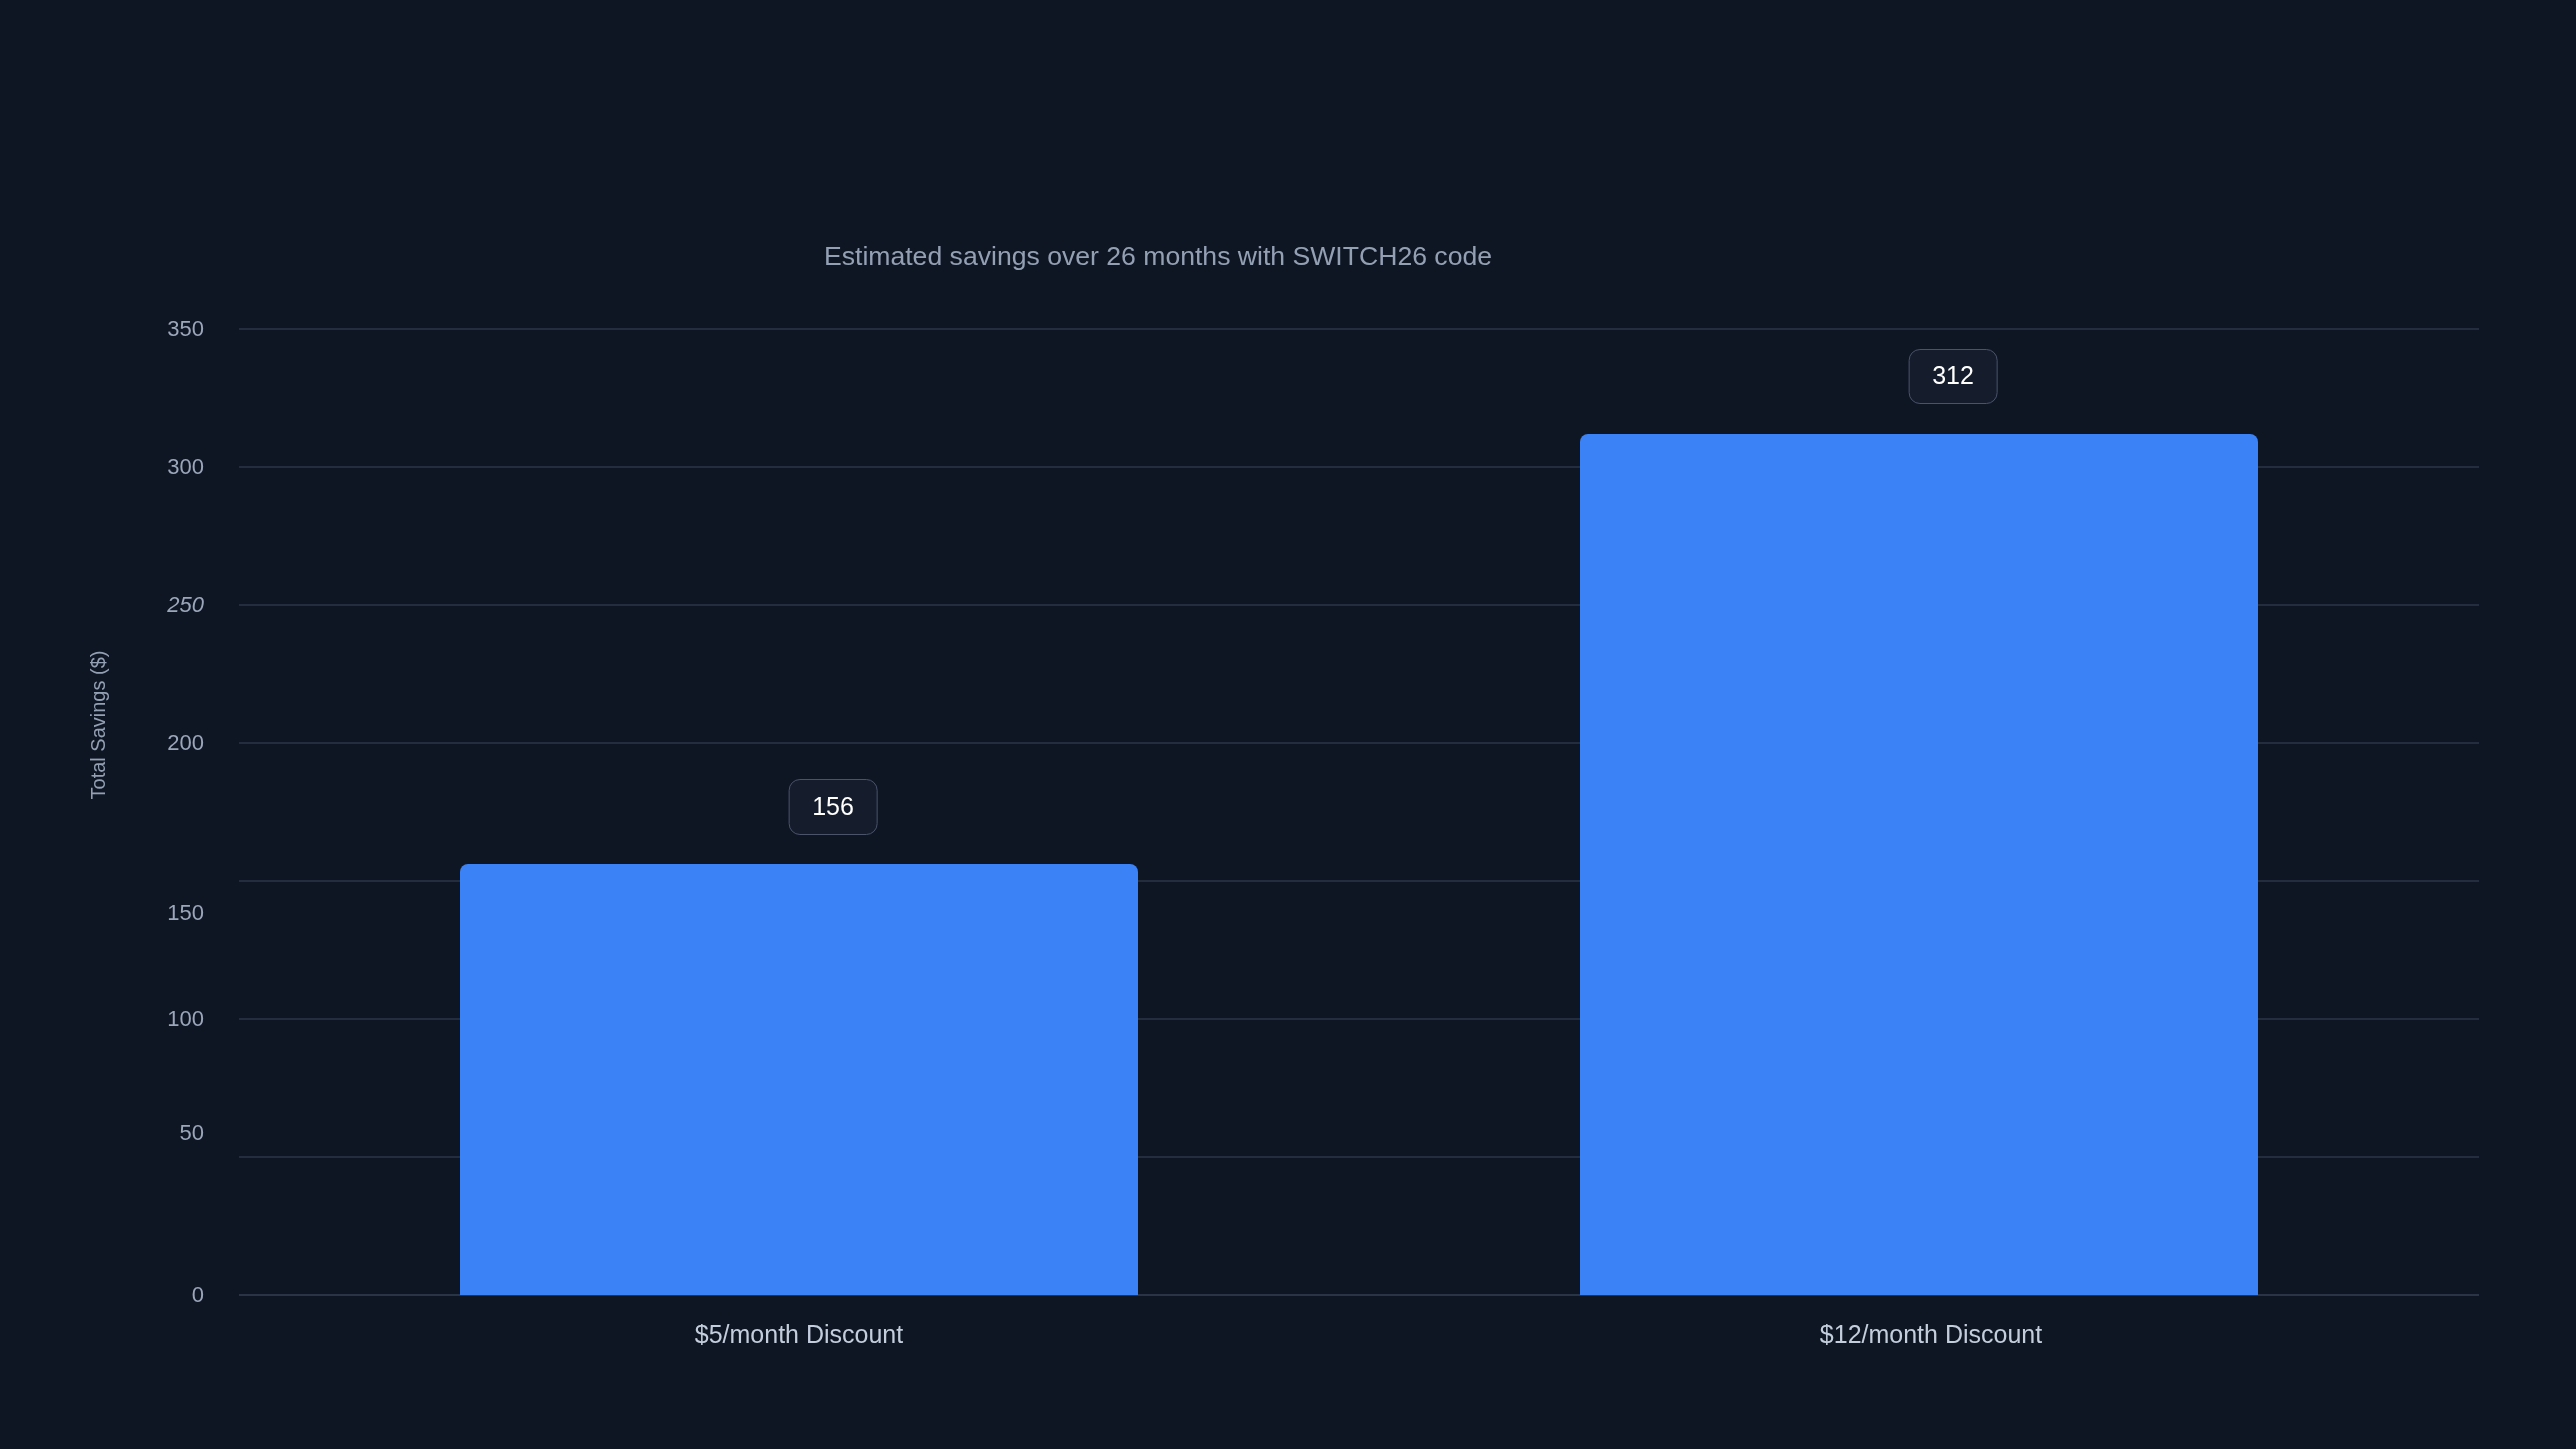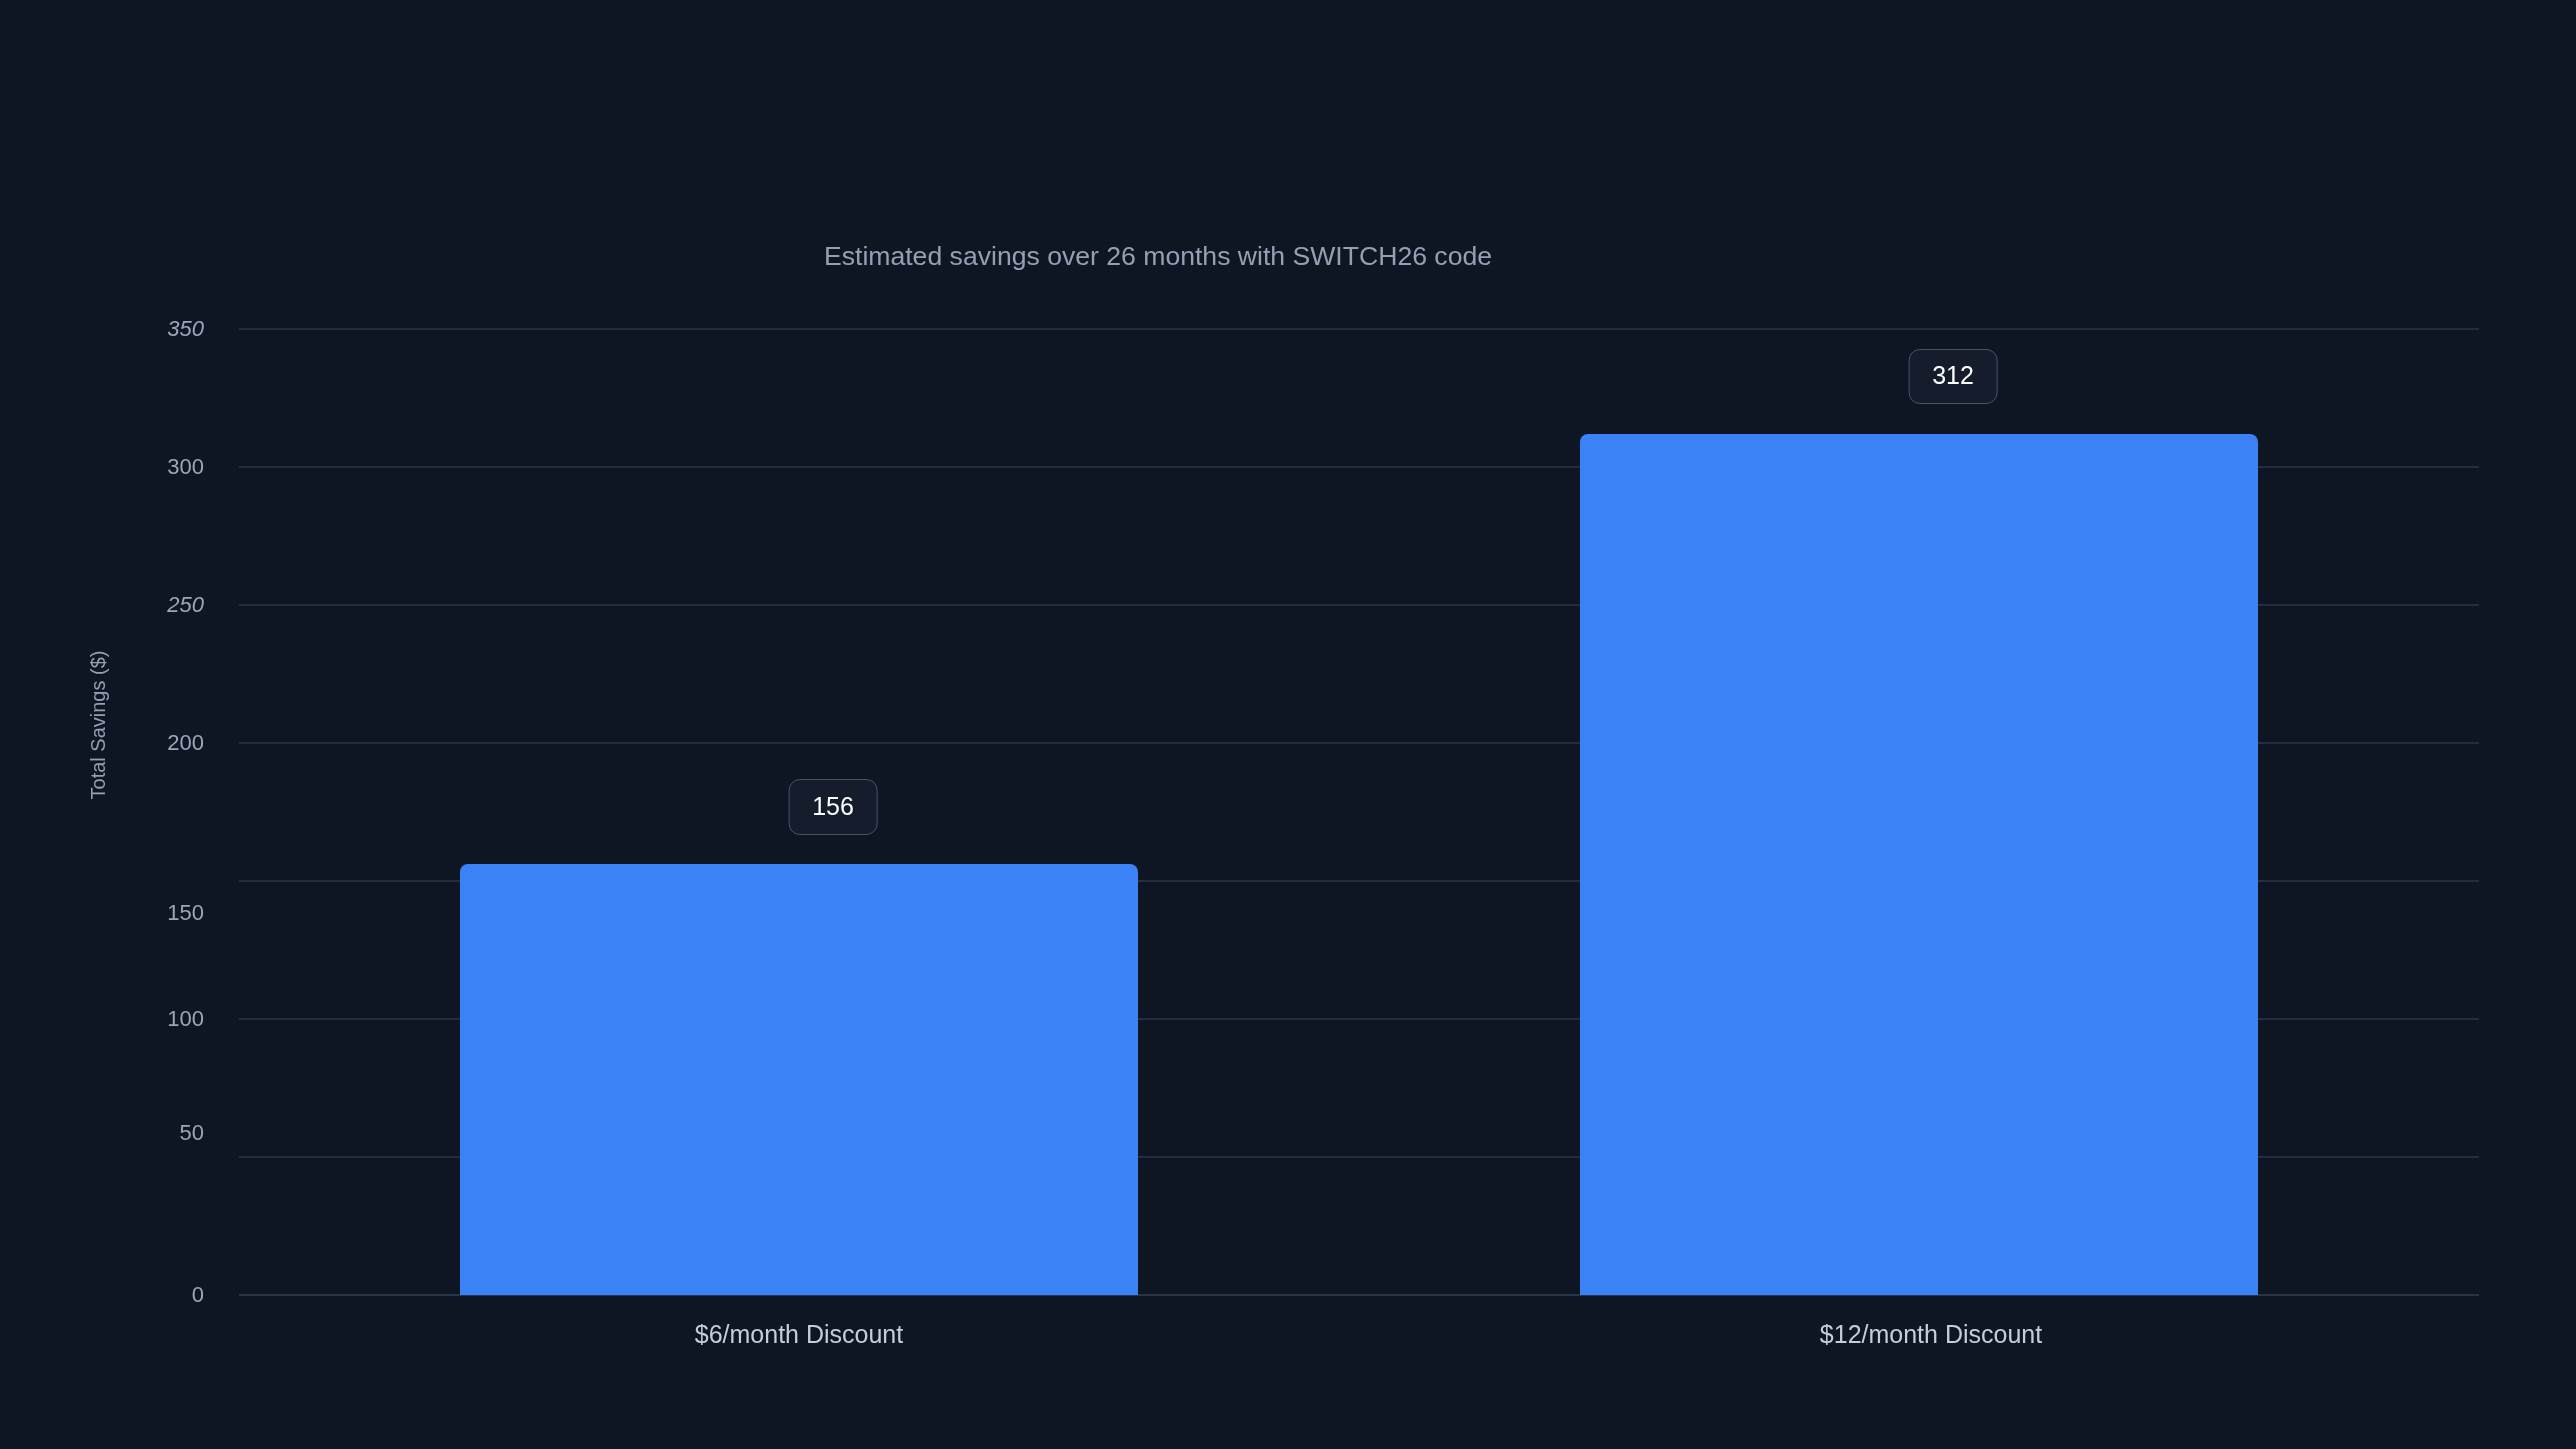--- a/index.html
+++ b/index.html
@@ -145,37 +145,37 @@
   <div class="y-axis-label">Total Savings ($)</div>
 
   <div class="ytick-layer" id="ytick-layer">
       <div class="ytick-item" style="top: 966px;">0</div>
       <div class="ytick-item" style="top: 804px;">50</div>
       <div class="ytick-item" style="top: 690px;">100</div>
       <div class="ytick-item" style="top: 552px; margin-top: 32px;">150</div>
       <div class="ytick-item" style="top: 414px; margin-left: 12px;">200</div>
       <div class="ytick-item" style="top: 276px; font-style: italic;">250</div>
       <div class="ytick-item" style="top: 138px;">300</div>
-      <div class="ytick-item" style="top: 0px; font-style: italic;">350</div>
+      <div class="ytick-item" style="top: 0px;">350</div>
     </div>
 
   <div class="plot-area" id="plot-area">
       <div class="gridline baseline" style="top: 965px;"></div>
       <div class="gridline" style="top: 827px;"></div>
       <div class="gridline" style="top: 689px;"></div>
       <div class="gridline" style="top: 551px;"></div>
       <div class="gridline" style="top: 413px;"></div>
       <div class="gridline" style="top: 275px;"></div>
       <div class="gridline" style="top: 137px;"></div>
       <div class="gridline" style="top: -0.8px;"></div>
       <div class="bar" style="left: 221px; width: 678px; height: 431px; background: rgb(59, 130, 246);"></div>
       <div class="value-chip" style="left: 560px; top: 450px;">156</div>
       <div class="bar" style="left: 1341px; width: 678px; height: 861px; background: rgb(59, 130, 246);"></div>
       <div class="value-chip" style="left: 1680px; top: 19.5px;">312</div>
     </div>
 
   <div class="xtick-layer" id="xtick-layer">
-      <div class="xtick-item" style="left: 560px;">$6/month Discount</div>
+      <div class="xtick-item" style="left: 560px;">$5/month Discount</div>
       <div class="xtick-item" style="left: 1692px;">$12/month Discount</div>
     </div>
 
 </div>
 
 
 </body></html>

